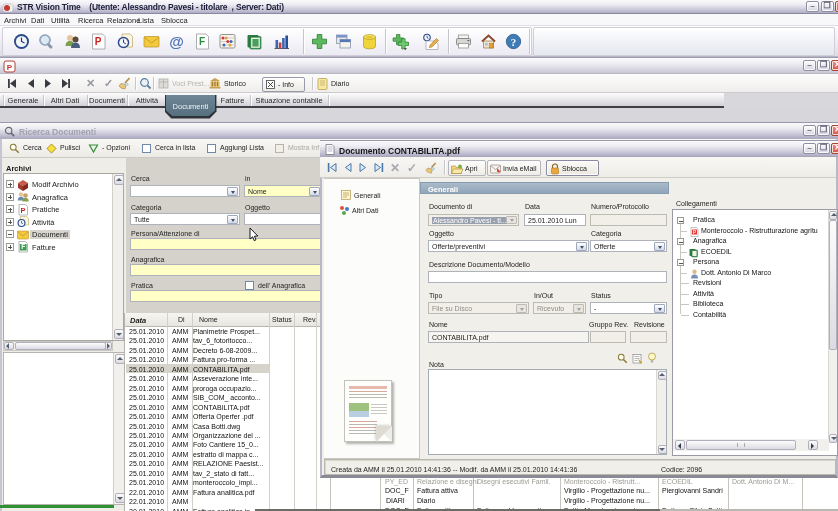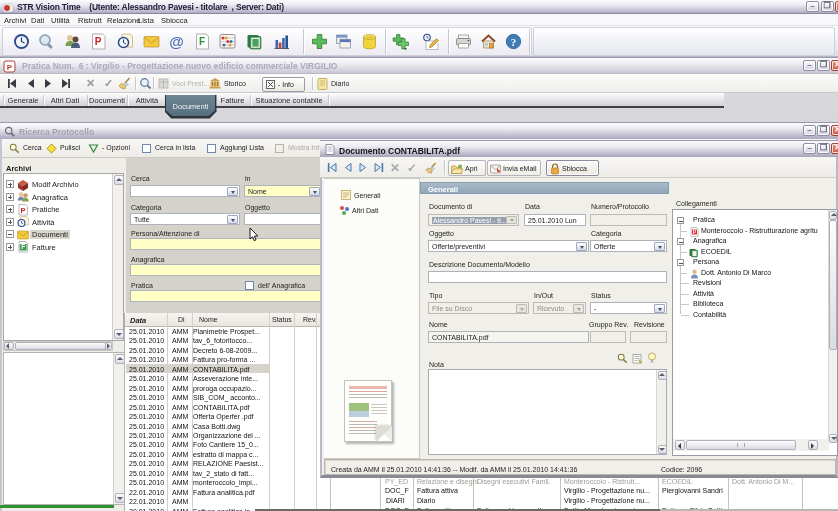--- a/index.html
+++ b/index.html
@@ -38,21 +38,21 @@
  <span class="tx" style="left:17px;top:2px;font:bold 9px 'Liberation Sans';color:#20203c;letter-spacing:-0.2px;transform:scaleX(.94);transform-origin:0 0">STR Vision Time&nbsp;&nbsp;&nbsp;&nbsp;(Utente: Alessandro Pavesi - titolare&nbsp; , Server: Dati)</span>
  <div class="wbtn g" style="left:806px;top:1px">–</div>
  <div class="wbtn g" style="left:820.5px;top:1px">❐</div>
  <div class="wbtn g cl clg" style="left:835px;top:1px">✕</div>
 </div>
 
 <div class="ab" style="left:0;top:14px;width:838px;height:12px;background:#f8f8fa;border-bottom:1px solid #e0dfe6">
 <span class="tx" style="left:4px;top:2px;font-size:7.5px;color:#222">Archivi</span>
 <span class="tx" style="left:31px;top:2px;font-size:7.5px;color:#222">Dati</span>
 <span class="tx" style="left:51px;top:2px;font-size:7.5px;color:#222">Utilità</span>
-<span class="tx" style="left:78px;top:2px;font-size:7.5px;color:#222">Ristrutt</span>
+<span class="tx" style="left:78px;top:2px;font-size:7.5px;color:#222">Ricerca</span>
 <span class="tx" style="left:107px;top:2px;font-size:7.5px;color:#222">Relazione</span>
 <span class="tx" style="left:138px;top:2px;font-size:7.5px;color:#222">Lista</span>
 <span class="tx" style="left:161px;top:2px;font-size:7.5px;color:#222">Sblocca</span>
 </div>
 <div class="ab" style="left:0;top:26px;width:838px;height:31px;background:linear-gradient(#fdfdfe,#e9e8f0 70%,#dddce6);border-bottom:1px solid #b6b5c2"></div>
 <div class="ab" style="left:2px;top:27px;width:530px;height:29px;border:1px solid #cfced9;border-radius:2px;background:linear-gradient(#ffffff,#eceaf2)"></div>
 <div class="ab" style="left:533px;top:27px;width:302px;height:29px;border:1px solid #cfced9;border-radius:2px;background:linear-gradient(#ffffff,#eef0f5 60%,#e6e8f0)"></div>
 <div class="sep" style="left:303px;top:29px;height:25px"></div>
 <div class="sep" style="left:385px;top:29px;height:25px"></div>
 <div class="sep" style="left:448px;top:29px;height:25px"></div>
@@ -161,21 +161,20 @@
     <circle cx="8.5" cy="8.5" r="7.2" fill="#3f7cb6"></circle>
     <circle cx="8.5" cy="8.5" r="7.2" fill="none" stroke="#2a5a8a" stroke-width=".8"></circle>
     <text x="8.5" y="12.5" font-size="11" font-weight="bold" fill="#fff" text-anchor="middle" font-family="Liberation Serif">?</text>
   </svg>
 
 <div class="ab" style="left:0;top:57px;width:838px;height:17px;background:linear-gradient(#fcfcfd,#ececf1 40%,#d5d4df 80%,#c8c7d4);border-top:1px solid #9c9ab0;border-bottom:1px solid #b9b8c4">
  <svg style="left:4px;top:2.5px" width="11" height="11" viewBox="0 0 11 11">
       <rect x="0" y="0" width="11" height="11" rx="2" fill="#fff" stroke="#b04038" stroke-width="1"></rect>
       <text x="5.5" y="8.5" font-size="8" font-weight="bold" fill="#c03830" text-anchor="middle" font-family="Liberation Sans">P</text>
     </svg>
- <span class="tx" style="left:22px;top:3px;font:bold 8.5px 'Liberation Sans';color:#abaab8">Pratica Num.&nbsp; 6 : Virgilio - Progettazione nuovo edificio commerciale VIRGILIO</span>
  <div class="wbtn g" style="left:803px;top:2px">–</div>
  <div class="wbtn g" style="left:817px;top:2px">❐</div>
  <div class="wbtn g cl clg" style="left:831px;top:2px">✕</div>
 </div>
 
 <div class="ab" style="left:0;top:74px;width:838px;height:19px;background:linear-gradient(#fcfcfb,#efeeec);border-bottom:1px solid #cbcacf">
 <svg style="left:7px;top:5px;position:absolute" width="12" height="9" viewBox="0 0 12 9">
       <path d="M9 0 L3 4.5 L9 9 Z" fill="#3a3a42"></path>
       <rect x="1" y="0" width="1.8" height="9" fill="#3a3a42"></rect>
     </svg>
@@ -253,21 +252,21 @@
 <div class="ab" style="left:166px;top:95px;width:49px;height:21px;background:linear-gradient(#6e8695,#566f7f);clip-path:polygon(0 0,100% 0,100% 74%,87% 100%,13% 100%,0 74%);z-index:7">
 <span class="tx" style="left:0;top:7px;width:100%;text-align:center;color:#eef3f5;font-size:7.5px">Documenti</span>
   </div>
 <div class="ab" style="left:0;top:108px;width:838px;height:14px;background:#d7d6db"></div>
 
 <div class="ab tbg" style="left:0;top:122px;width:838px;height:17px;border-top:1px solid #9a98ae;border-bottom:1px solid #aeadbd">
  <svg style="left:4px;top:3px" width="11" height="11" viewBox="0 0 13 13">
       <circle cx="5.5" cy="5.5" r="3.8" fill="none" stroke="#6a6a74" stroke-width="1.4"></circle>
       <line x1="8.4" y1="8.4" x2="12" y2="12" stroke="#6a6a74" stroke-width="2"></line>
     </svg>
- <span class="tx" style="left:19px;top:4px;font:bold 8.5px 'Liberation Sans';color:#a3a2b0">Ricerca Protocollo</span>
+ <span class="tx" style="left:19px;top:4px;font:bold 8.5px 'Liberation Sans';color:#a3a2b0">Ricerca Documenti</span>
  <div class="wbtn g" style="left:803px;top:2px">–</div>
  <div class="wbtn g" style="left:817px;top:2px">❐</div>
  <div class="wbtn g cl clg" style="left:831px;top:2px">✕</div>
 </div>
 <div class="ab" style="left:0;top:139px;width:838px;height:372px;background:#efede7;border-left:2px solid #c6c5d2;border-right:2px solid #c6c5d2"></div>
 <div class="ab" style="left:2px;top:139px;width:834px;height:19px;background:linear-gradient(#f8f7f4,#edebe6);border-bottom:1px solid #cbc9c4">
  <svg style="left:7px;top:4px" width="11" height="11" viewBox="0 0 13 13">
       <circle cx="5" cy="5" r="3.4" fill="#fdfdee" stroke="#8a7a3a" stroke-width="1.2"></circle>
       <line x1="7.6" y1="7.6" x2="11.5" y2="11.5" stroke="#8a7a3a" stroke-width="1.8"></line>
     </svg>

